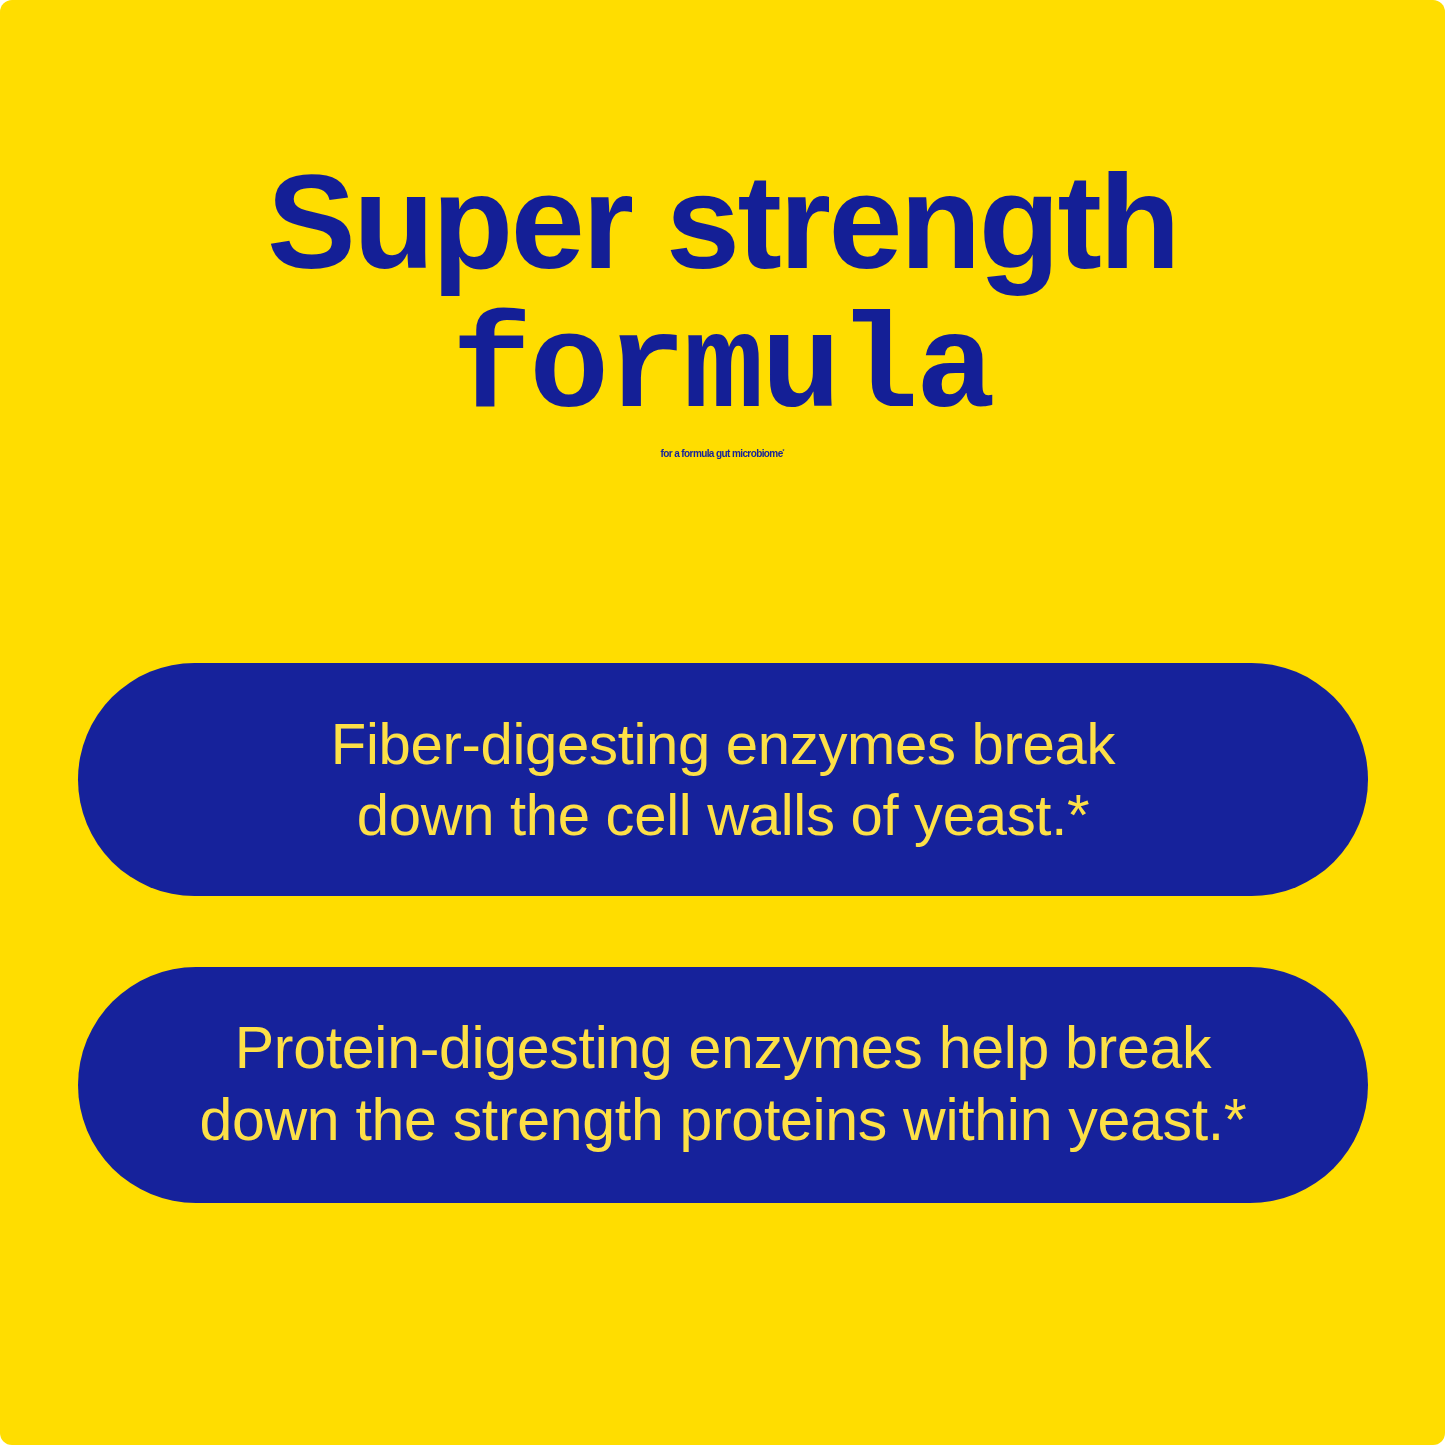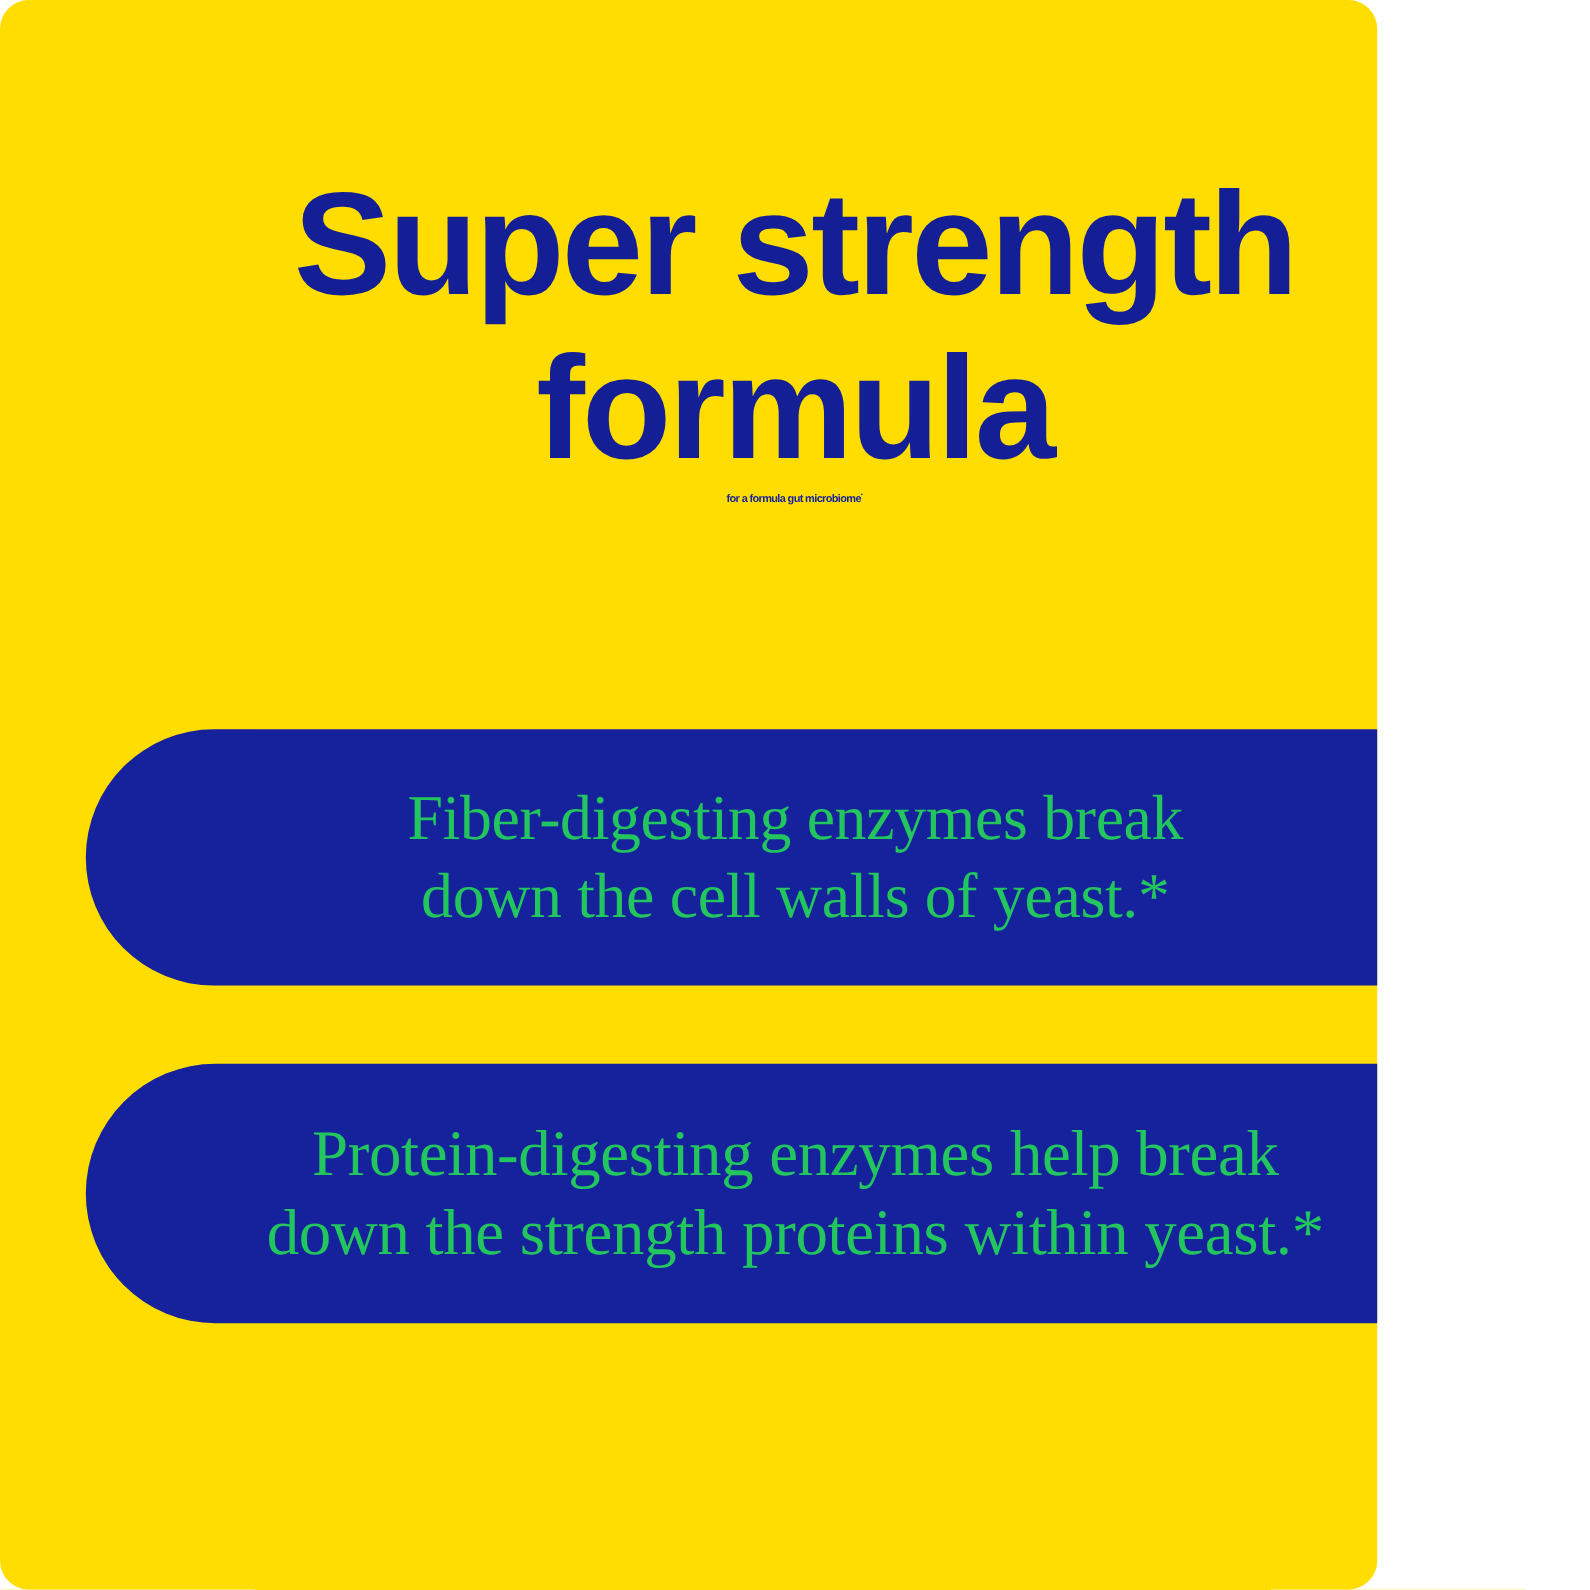--- a/index.html
+++ b/index.html
@@ -12,25 +12,25 @@
     height: 1445px;
     overflow: hidden;
     font-family: "Liberation Sans", sans-serif;
     -webkit-font-smoothing: antialiased;
   }
 
   .card {
     position: absolute;
     left: 0;
     top: 0;
-    width: 1252px;
+    width: 1445px;
     height: 1445px;
     box-sizing: border-box;
     background: #FFDD00;
-    border-radius: 26px;
+    border-radius: 12px;
     overflow: hidden;
     padding-left: 24px;
   }
 
   
   .headline {
     position: absolute;
     left: 0;
     top: 148px;
     width: 1445px;
@@ -82,40 +82,40 @@
     display: flex;
     align-items: center;
     justify-content: center;
     box-sizing: border-box;
     padding: 0 110px;
   }
   .pill-1 { top: 663px;  height: 233px; }
   .pill-2 { top: 967px;  height: 236px; align-items: center; }
 
   .pill-text {
-    color: #22c55e;
-    font-family: Liberation Serif, serif;
+    color: #fde047;
+    font-family: Liberation Sans, sans-serif;
     font-weight: 400;
     font-size: 58px;
     line-height: 1.22;
     text-align: center;
     letter-spacing: -0.3px;
   }
   .pill-2 .pill-text { font-size: 59px; }
 
   .pill-text .ln { display: block; white-space: nowrap; }
 </style>
 </head>
 <body>
 
 <div class="card">
 
   <div class="headline">
     <span class="hl-line hl-line-1" style="display: block;">Super strength</span>
-    <span class="hl-line hl-line-2" style="display: block;">formula</span>
+    <span class="hl-line hl-line-2" style="display: block; font-family: Liberation Mono, monospace;">formula</span>
   </div>
 
   <div class="subtitle" style="display: block; font-size: 10px;">
     <span>for a formula gut microbiome</span><span class="sup">*</span>
   </div>
 
   <div class="pill pill-1">
     <div class="pill-text">
       <span class="ln" style="display: block;">Fiber-digesting enzymes break</span>
       <span class="ln" style="display: block;">down the cell walls of yeast.*</span>

